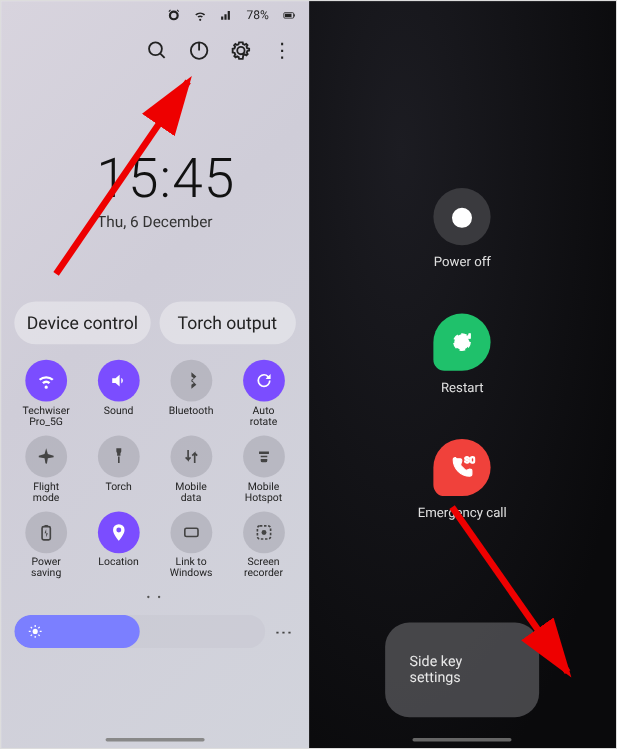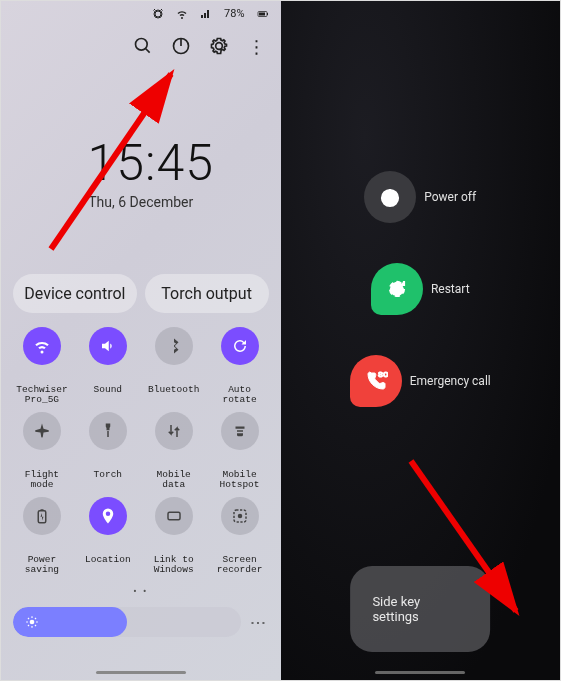--- a/index.html
+++ b/index.html
@@ -11,37 +11,37 @@
   .status-bar svg { width: 12px; height: 12px; fill: #222; }
   .topbar { display: flex; justify-content: flex-end; align-items: center; gap: 18px; padding: 10px 14px; }
   .topbar .iconbtn { width: 20px; height: 20px; display: flex; align-items: center; justify-content: center; color: #222; }
   .topbar svg { width: 20px; height: 20px; fill: none; stroke: #222; stroke-width: 2; }
   .clock-wrap { text-align: center; margin-top: 68px; }
   .clock-time { font-size: 50px; font-weight: 300; color: #111; letter-spacing: 1px; padding-left: 20px; }
   .clock-date { font-size: 14px; color: #333; margin-top: 2px; }
   .device-row { display: flex; gap: 8px; padding: 0 12px; margin-top: 64px; }
   .device-btn { flex: 1; background: rgba(255,255,255,0.35); border-radius: 20px; padding: 10px 0; text-align: center; font-size: 16px; color: #222; }
   .tiles { display: grid; grid-template-columns: repeat(4, 1fr); gap: 6px 4px; padding: 14px 10px 8px; }
-  .tile { display: flex; flex-direction: column; align-items: center; gap: 20px; font-family: Liberation Mono, monospace; }
+  .tile { display: flex; flex-direction: column; align-items: center; gap: 4px; }
   .tile-icon { width: 38px; height: 38px; border-radius: 50%; display: flex; align-items: center; justify-content: center; }
   .tile-icon.active { background: #7b4dff; color: #fff; }
   .tile-icon.inactive { background: rgba(160,160,170,0.5); color: #444; }
   .tile-icon svg { width: 18px; height: 18px; fill: currentColor; }
   .tile-label { font-size: 9.5px; color: #222; text-align: center; line-height: 1.1; max-width: 60px; white-space: pre-line; }
   .dots { text-align: center; font-size: 10px; color: #555; margin-top: 2px; letter-spacing: 2px; }
   .brightness-row { display: flex; align-items: center; gap: 8px; padding: 0 12px; margin-top: 10px; }
   .brightness-bar { flex: 1; height: 30px; background: rgba(200,200,210,0.6); border-radius: 15px; position: relative; overflow: hidden; }
   .brightness-fill { position: absolute; left: 0; top: 0; height: 100%; width: 50%; background: #7b7fff; border-radius: 15px; display: flex; align-items: center; padding-left: 12px; }
   .brightness-fill svg { width: 14px; height: 14px; fill: #fff; }
   .more-dots { width: 20px; text-align: center; color: #444; font-size: 16px; writing-mode: vertical-lr; letter-spacing: -3px; }
   .nav-handle { position: absolute; bottom: 6px; left: 50%; transform: translateX(-50%); width: 90px; height: 3px; background: #888; border-radius: 2px; }
   .arrow-left { position: absolute; top: 58px; left: 40px; pointer-events: none; }
   
   .right { background: radial-gradient(ellipse at 30% 20%, #1c1c22 0%, #0a0a0c 80%); color: #e8e8e8; display: flex; flex-direction: column; align-items: center; }
-  .power-option { display: flex; flex-direction: row; align-items: center; gap: 8px; }
+  .power-option { display: flex; flex-direction: column; align-items: center; gap: 8px; }
   .power-option.first { margin-top: 170px; }
   .power-option + .power-option { margin-top: 40px; }
   .power-icon { width: 52px; height: 52px; border-radius: 26px; display: flex; align-items: center; justify-content: center; }
   .power-icon.gray { background: #3a3a3e; }
   .power-icon.green { background: #1fc16b; border-radius: 26px 26px 26px 10px; }
   .power-icon.red { background: #f0413b; border-radius: 26px 26px 26px 10px; }
   .power-icon svg { width: 24px; height: 24px; fill: #fff; stroke: #fff; }
   .power-label { font-size: 12px; color: #e0e0e0; }
   .bottom-btn { position: absolute; bottom: 28px; left: 50%; transform: translateX(-50%); background: rgba(80,80,84,0.85); color: #e8e8e8; padding: 28px 22px; border-radius: 22px; font-size: 13px; }
   .nav-handle-r { position: absolute; bottom: 6px; left: 50%; transform: translateX(-50%); width: 90px; height: 3px; background: #666; border-radius: 2px; }

